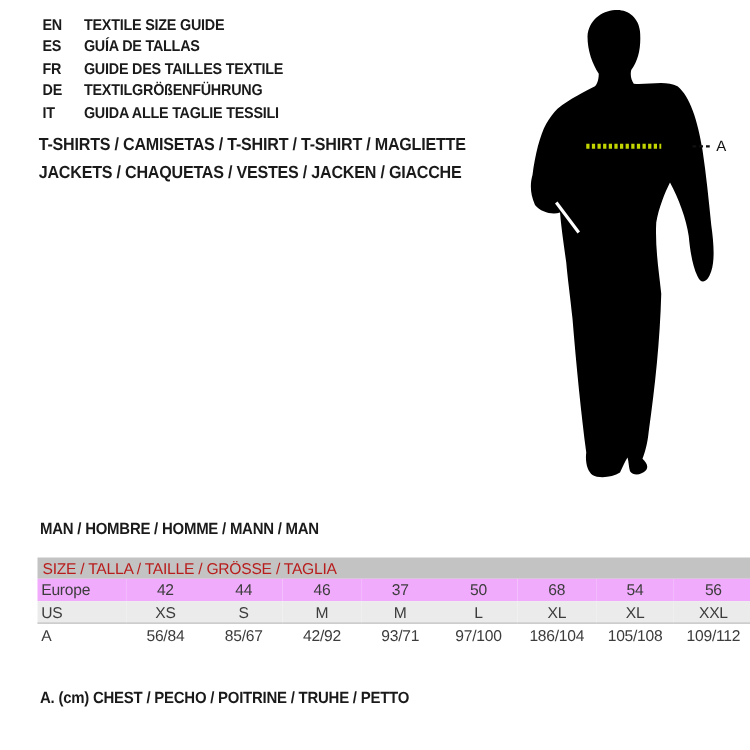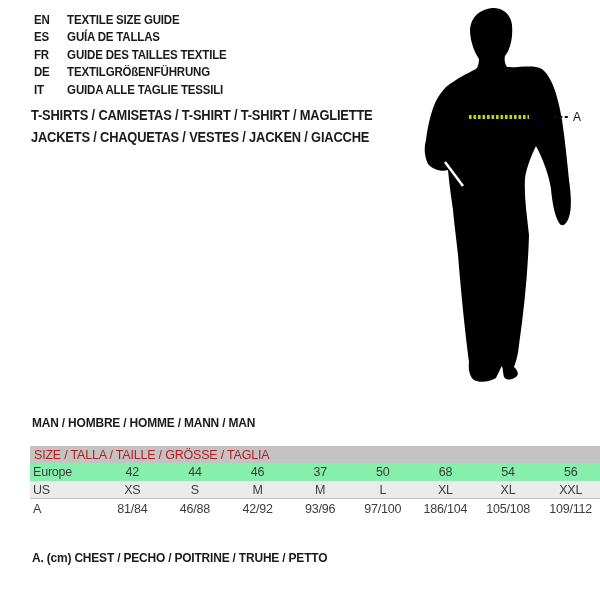--- a/index.html
+++ b/index.html
@@ -20,21 +20,21 @@
   .section-title{position:absolute;left:20px;top:415px;font-size:13px;font-weight:700;letter-spacing:-.2px;
     transform:scaleX(.92);transform-origin:0 0;white-space:nowrap;}
   
   .size-table{position:absolute;left:18px;top:446px;width:572px;border-collapse:collapse;table-layout:fixed;
     font-size:12.5px;color:#3c3c3c;letter-spacing:-.2px;}
   .size-table col.lbl{width:71px;}
   .size-table th{background:#c3c3c3;color:#b91c1c;font-weight:400;text-align:left;height:17px;
     padding:0 0 0 4px;font-size:12.5px;}
   .size-table td{text-align:center;padding:0;height:17px;font-weight:400;}
   .size-table td.row-label{text-align:left;padding-left:3px;}
-  .row-europe td{height:18px;background:#86efac;}
+  .row-europe td{height:18px;background:#f0abfc;}
   .row-us td{background:#ebebeb;}
   .row-uk td{background:#ebebeb;}
   .row-a td{height:19px;background:#ffffff;border-top:1px solid #c0c0c0;}
   
   .footnote{position:absolute;left:20px;top:550px;font-size:13px;font-weight:700;letter-spacing:-.2px;
     transform:scaleX(.92);transform-origin:0 0;white-space:nowrap;}
 </style>
 </head>
 <body>
 
@@ -144,24 +144,24 @@
         <td>S</td>
         <td>M</td>
         <td>M</td>
         <td>L</td>
         <td>XL</td>
         <td>XL</td>
         <td>XXL</td>
       </tr>
       <tr class="row-a">
         <td class="row-label">A</td>
-        <td>81/84</td>
-        <td>46/88</td>
+        <td>56/84</td>
+        <td>85/67</td>
         <td>42/92</td>
-        <td>93/96</td>
+        <td>93/71</td>
         <td>97/100</td>
         <td>186/104</td>
         <td>105/108</td>
         <td>109/112</td>
       </tr>
     </tbody>
   </table>
 
   <div class="footnote">A. (cm) CHEST / PECHO / POITRINE / TRUHE / PETTO</div>
 

